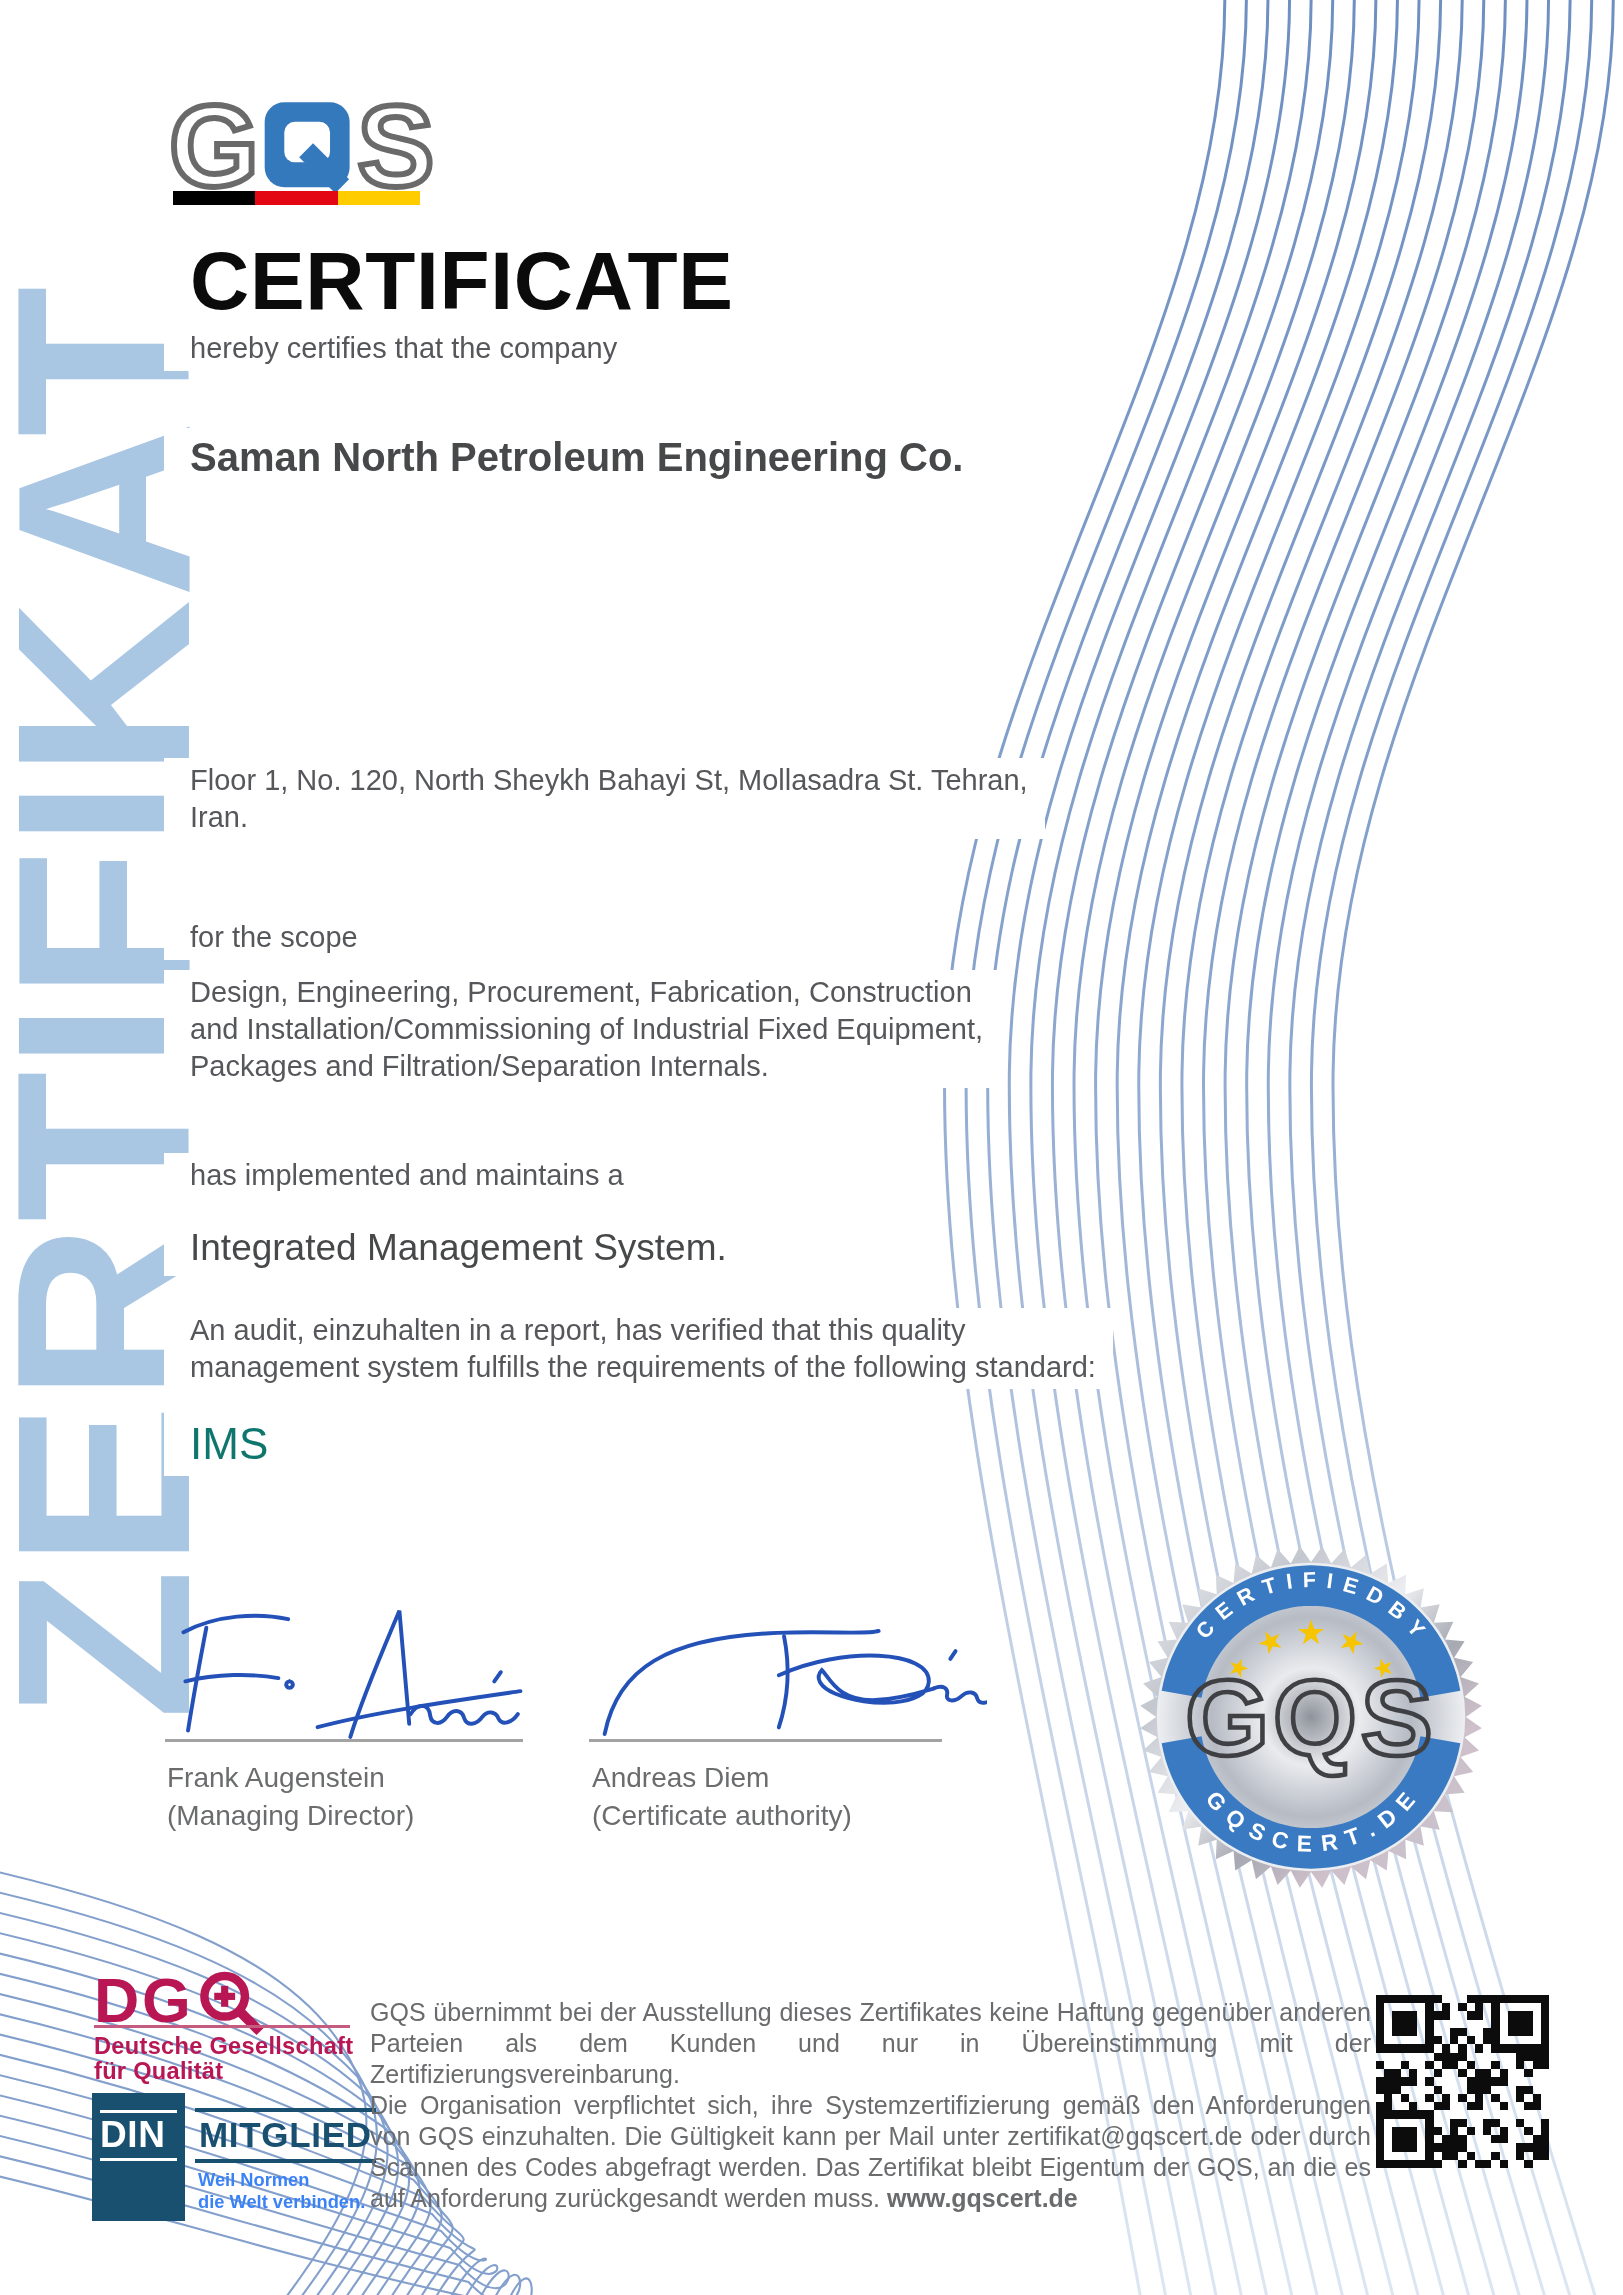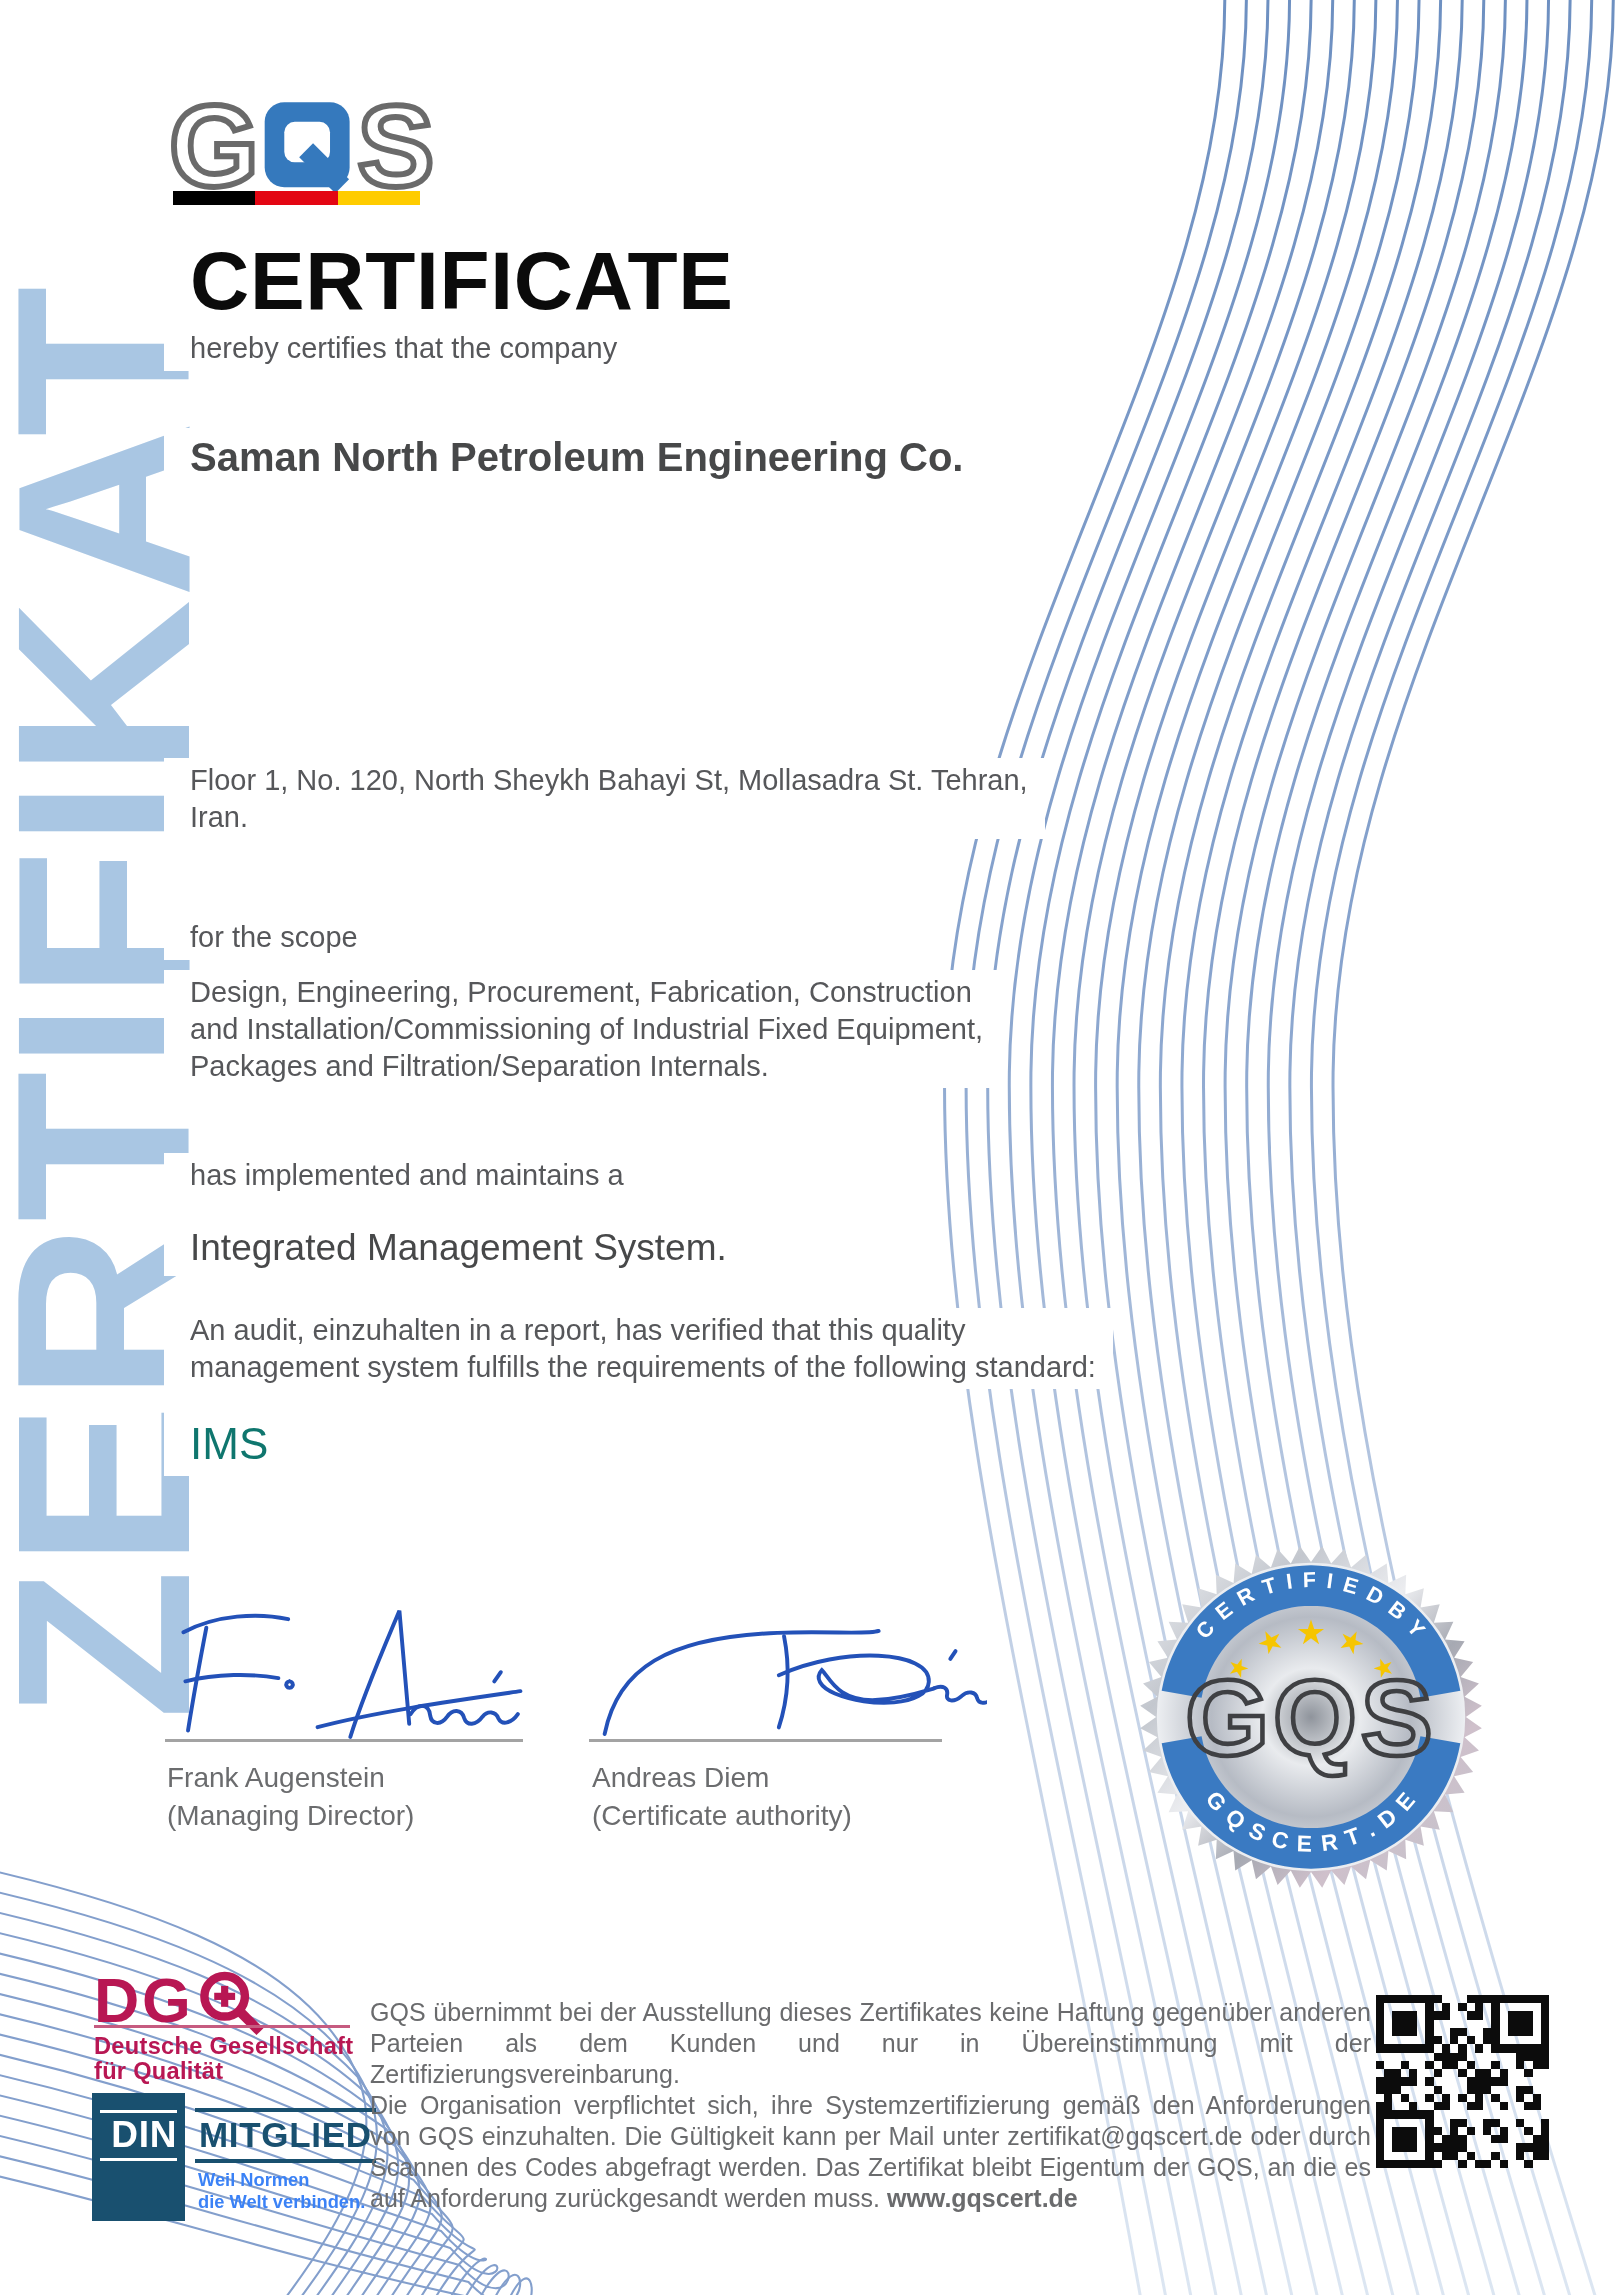--- a/index.html
+++ b/index.html
@@ -27,21 +27,21 @@
   .sig-name{position:absolute;z-index:4;color:#6b6c6e;font-size:28px;}
   .sig-svg{position:absolute;z-index:5;}
   
   #seal{position:absolute;left:1128px;top:1534px;z-index:4;}
   
   #dgq{position:absolute;left:94px;top:1966px;z-index:3;}
   #dgq-rule{position:absolute;left:94px;top:2025px;width:256px;height:3.3px;background:#c65b80;z-index:3;}
   .dgq-sub{position:absolute;left:94px;z-index:3;color:#b81753;font-weight:bold;font-size:23.6px;letter-spacing:0.3px;}
   #din-box{position:absolute;left:92px;top:2093px;width:93px;height:128px;background:#19506f;z-index:3;}
   #din-word{margin:17px 7.9px 0 7.9px;border-top:3.9px solid #fff;border-bottom:3.9px solid #fff;
-            text-align:right;color:#fff;font-weight:bold;font-size:37px;padding:1.3px 0;letter-spacing:0.7px;}
+            text-align:left;color:#fff;font-weight:bold;font-size:37px;padding:1.3px 0;letter-spacing:0.7px;}
   #mitglied{position:absolute;left:195px;top:2108px;z-index:3;border-top:4.6px solid #19506f;
             border-bottom:4.6px solid #19506f;color:#19506f;font-weight:bold;font-size:35px;
             letter-spacing:0.7px;padding:3.3px 3.9px;}
   .din-slogan{position:absolute;left:198px;z-index:3;color:#3b82f6;font-weight:bold;font-size:18.3px;}
   #legal{position:absolute;left:370px;top:1977px;width:1001px;z-index:3;color:#6a6b6d;
          font-size:25px;line-height:31px;text-align:justify;margin-top:20px;}
   #legal p{margin:0;}
   #qr{position:absolute;left:1376px;top:1995px;z-index:3;}
 </style>
 </head>

